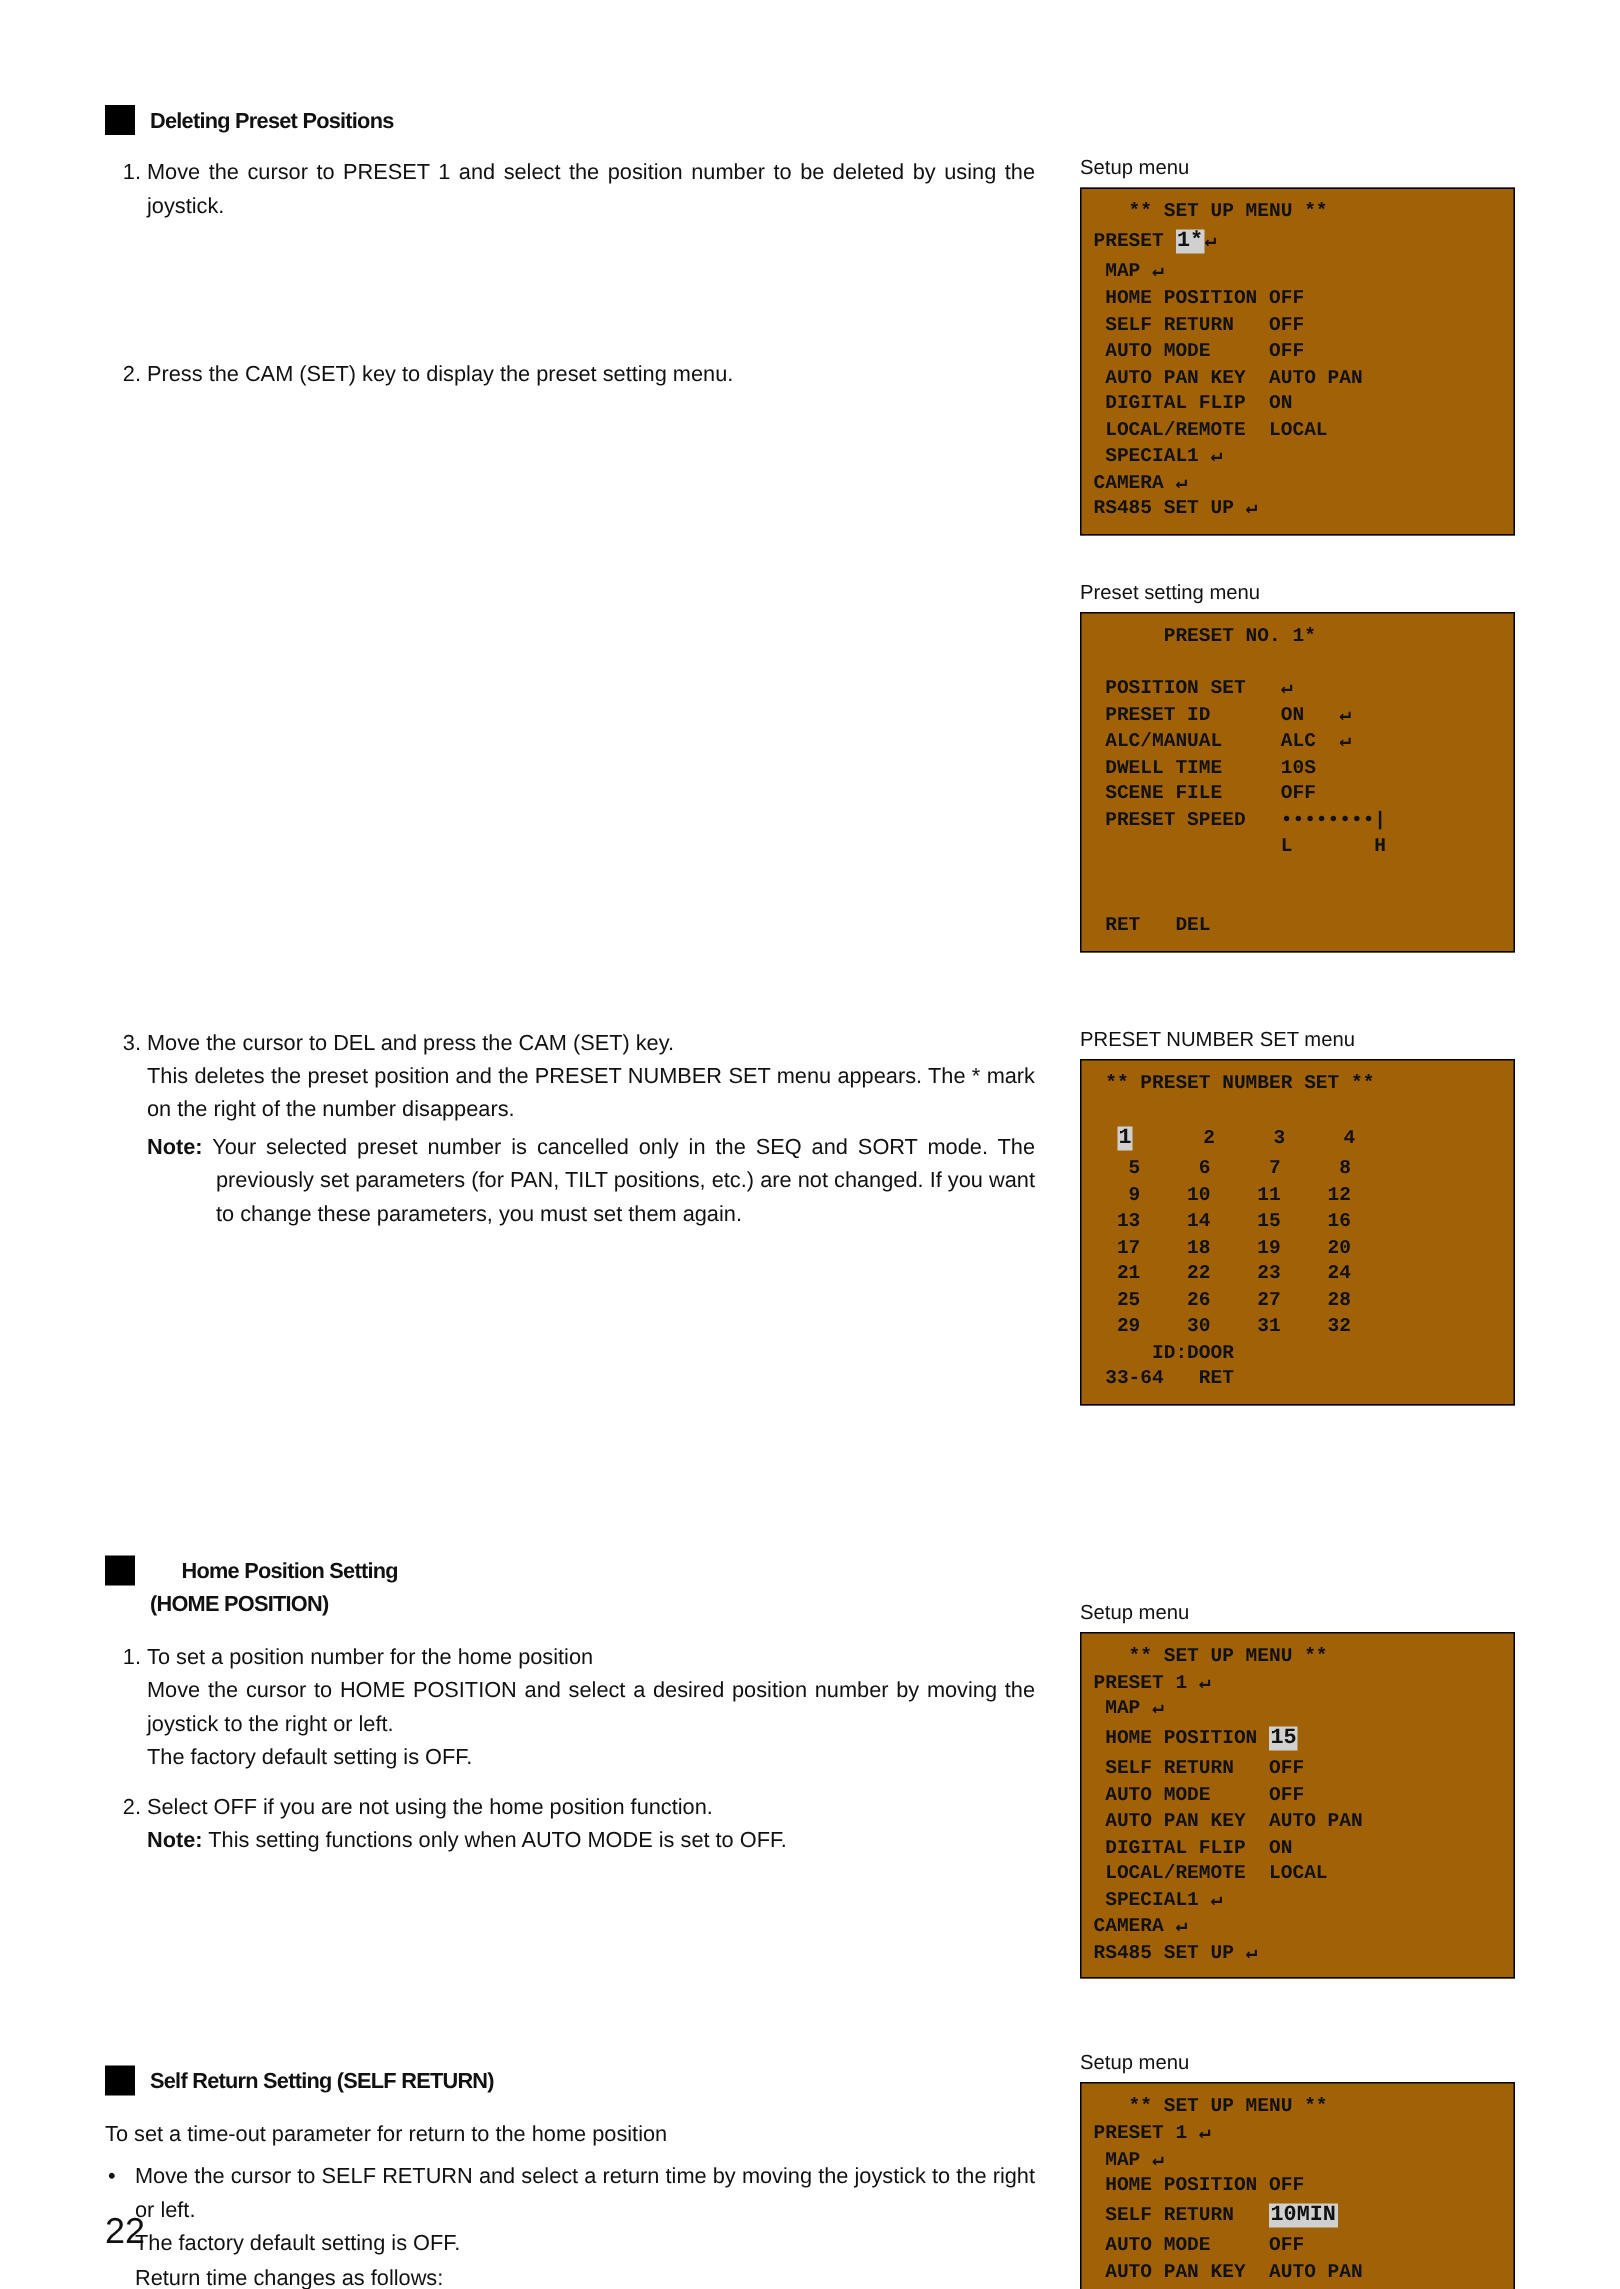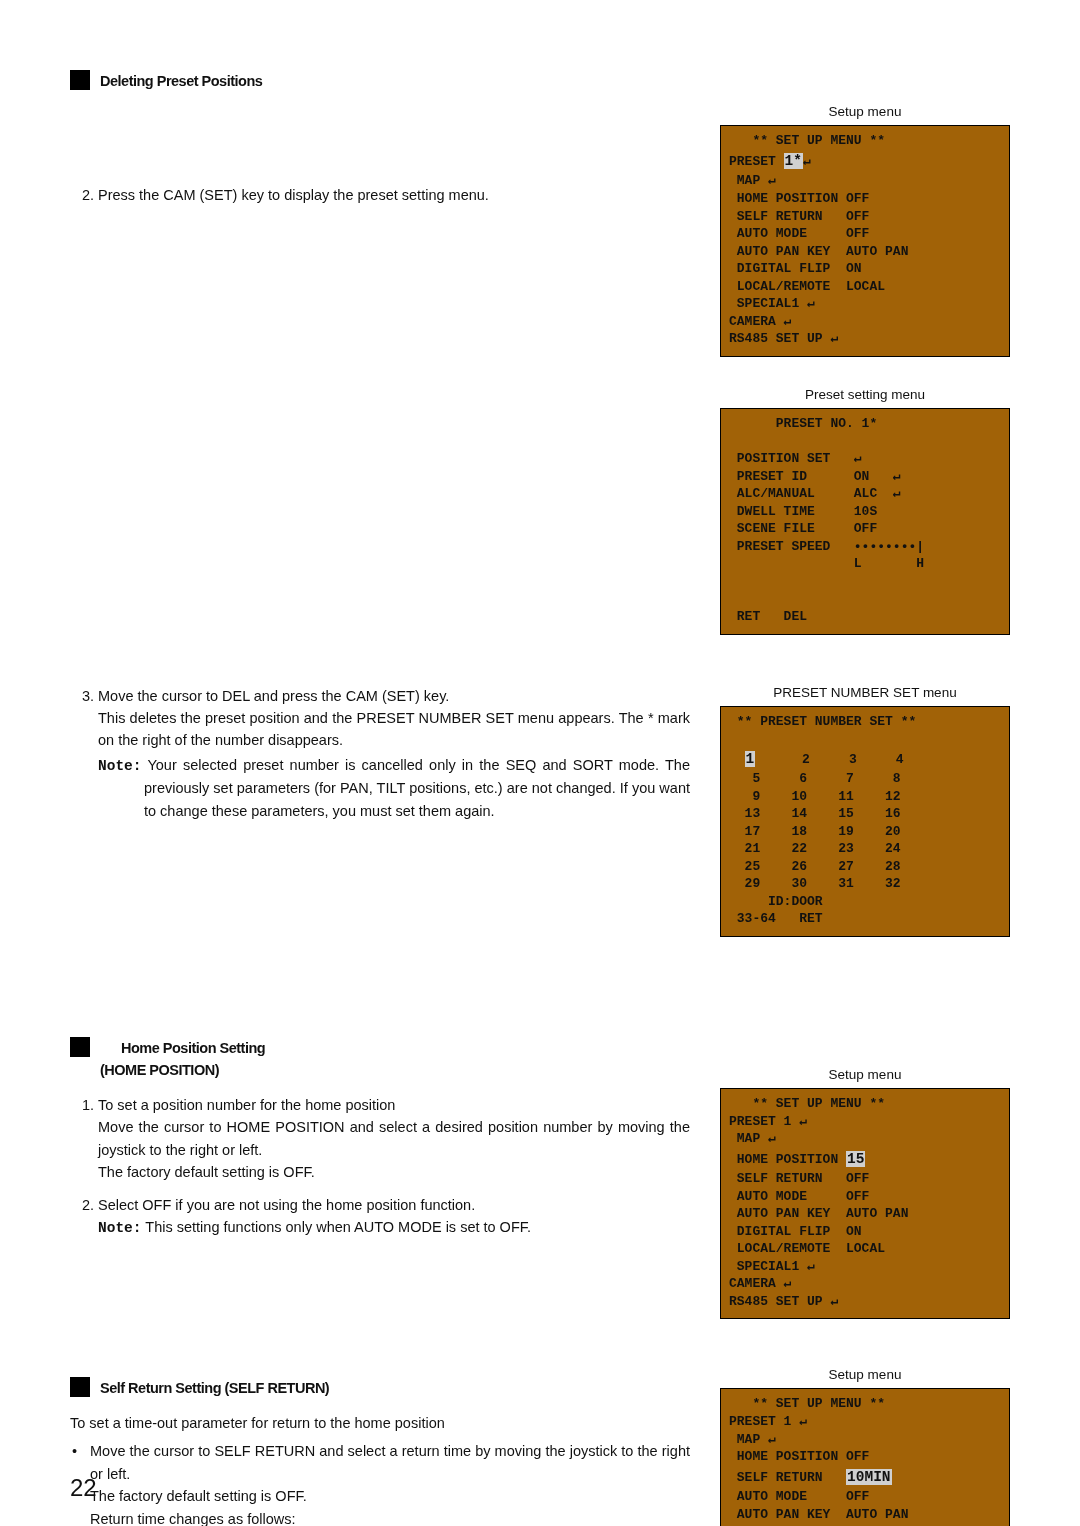--- a/index.html
+++ b/index.html
@@ -6,42 +6,45 @@
   html, body { width: 1080px; background: #fff; font-family: Arial, Helvetica, sans-serif; color: #111; }
   body { padding: 60px 70px 40px 70px; }
   .row { display: flex; flex-direction: row; align-items: flex-start; }
   .left-col { flex: 1 1 auto; padding-right: 30px; }
   .right-col { width: 290px; flex: 0 0 290px; }
   h2.section { font-size: 28px; font-weight: 700; letter-spacing: -0.5px; margin: 10px 0 12px 0; display: flex; align-items: flex-start; }
   h2.section .square { display: inline-block; width: 20px; height: 20px; background: #000; margin-right: 10px; flex: 0 0 20px; }
   p, li, span { font-size: 14.5px; line-height: 1.55; }
   ol.steps { list-style: decimal; padding-left: 28px; }
   ol.steps > li { margin-bottom: 10px; text-align: justify; }
-  .bold { font-weight: 700; font-family: Liberation Mono, monospace; }
-  .menu-caption { font-size: 13.5px; text-align: center; margin: 0 0 6px 0; }
+  .bold { font-weight: 700; }
+  .menu-caption { font-size: 13.5px; margin: 0 0 6px 0; }
   .osd-box { border: 1.5px solid #000; background: #a16207; font-family: "Courier New", monospace; font-size: 13px; font-weight: 700; line-height: 1.35; padding: 6px 8px 8px 8px; white-space: pre; margin-bottom: 30px; }
   .osd-box .hl { background: #d0d0d0; padding: 0 1px; }
   .intro { margin: 6px 0 6px 0; }
   ul.bul { list-style: none; padding-left: 20px; }
   ul.bul li::before { content: "•"; position: absolute; left: -18px; }
   ul.bul li { position: relative; padding-left: 0; text-align: justify; }
   .page-num { position: absolute; left: 70px; bottom: 24px; font-size: 24px; }
   .note-hang { display: block; padding-left: 46px; text-indent: -46px; }
   .gap-lg { height: 60px; }
 </style>
 </head>
 <body>
 
 <h2 class="section">
   <span class="square"></span>
   <span>Deleting Preset Positions</span>
 </h2>
 
 <div class="row">
   <div class="left-col">
+    <ol class="steps">
+      <li>Move the cursor to PRESET 1 and select the position number to be deleted by using the joystick.</li>
+    </ol>
     <div style="height:80px;"></div>
     <ol class="steps" start="2">
       <li>Press the CAM (SET) key to display the preset setting menu.</li>
     </ol>
   </div>
   <div class="right-col">
     <div class="menu-caption">Setup menu</div>
     <div class="osd-box" id="osd-setup1">   ** SET UP MENU **
 PRESET <span class="hl">1*</span>↵
  MAP ↵

